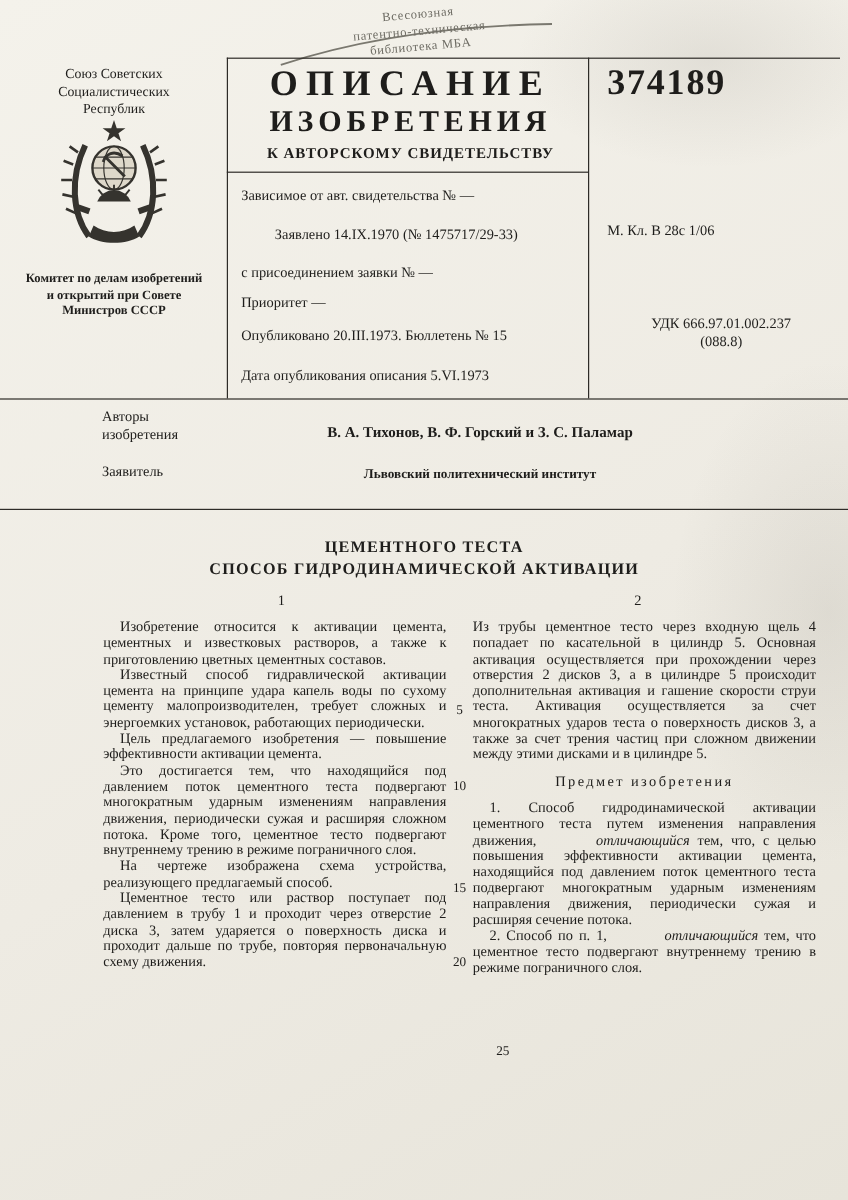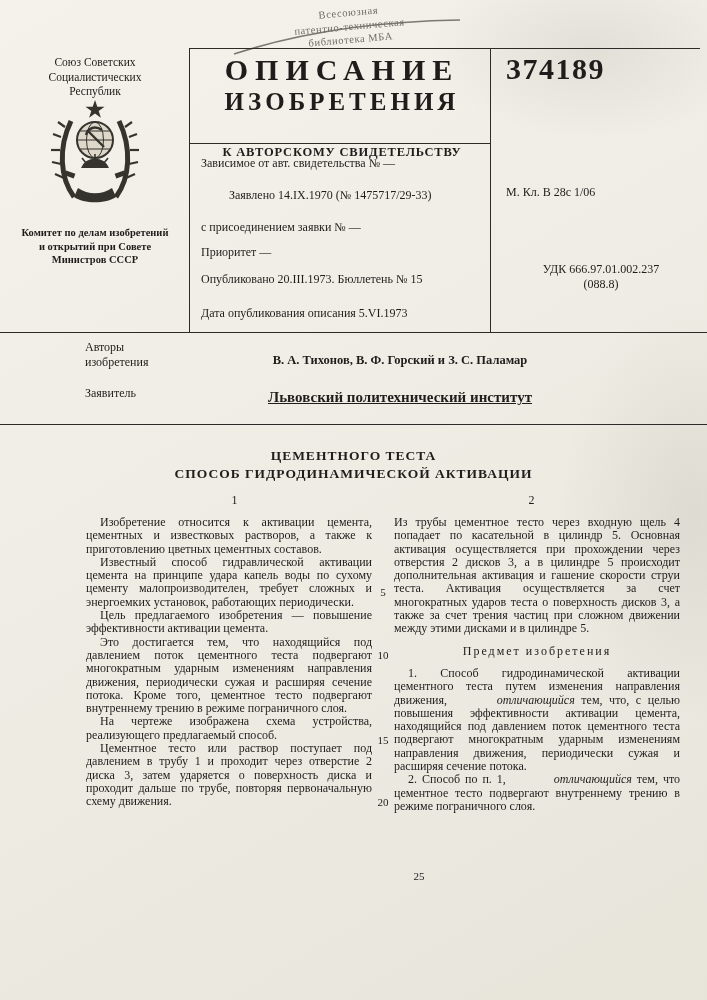--- a/index.html
+++ b/index.html
@@ -35,38 +35,38 @@
     font-size: 11.5px; line-height: 14.5px; }
   .emblem { position: absolute; left: 48px; top: 100px; }
   .committee { position: absolute; left: 18px; top: 226px; width: 154px; text-align: center;
     font-size: 10.5px; font-weight: bold; line-height: 13.5px; }
 
   .t1 { position: absolute; left: 196px; top: 53px; width: 292px; text-align: center;
     font-size: 30px; font-weight: bold; letter-spacing: 7px; white-space: nowrap; }
   .t2 { position: absolute; left: 196px; top: 88px; width: 292px; text-align: center;
     font-size: 25px; font-weight: bold; letter-spacing: 4px; white-space: nowrap; }
   .sub { position: absolute; left: 196px; top: 121px; width: 292px; text-align: center;
-    font-size: 12.5px; font-weight: bold; letter-spacing: 0.8px; margin-top: 24px; }
+    font-size: 12.5px; font-weight: bold; letter-spacing: 0.8px; }
   .field { position: absolute; left: 201px; width: 287px; font-size: 12px; }
   .f0 { top: 156px; } .f1 { top: 188px; margin-left: 28px; } .f2 { top: 220px; }
   .f3 { top: 245px; } .f4 { top: 272px; } .f5 { top: 306px; }
 
   .pnum { position: absolute; left: 506px; top: 52px; font-size: 30px; font-weight: bold;
     letter-spacing: 1.5px; }
   .klass { position: absolute; left: 506px; top: 185px; font-size: 12px; }
   .udk { position: absolute; left: 498px; top: 262px; width: 206px; text-align: center;
     font-size: 12px; line-height: 15px; }
 
   .authors-label { position: absolute; left: 85px; top: 340px; width: 100px;
     font-size: 12px; line-height: 15px; }
   .authors-value { position: absolute; left: 190px; top: 353px; width: 420px;
     font-size: 12.5px; font-weight: bold; text-align: center; }
   .applicant-label { position: absolute; left: 85px; top: 386px; font-size: 12px; }
   .applicant-value { position: absolute; left: 190px; top: 389px; width: 420px;
-    font-size: 15px; font-weight: bold; text-align: center; text-decoration: underline; }
+    font-size: 11px; font-weight: bold; text-align: center; }
 
   .doc-title { position: absolute; left: 0; top: 447px; width: 707px; text-align: center;
     font-size: 13.5px; font-weight: bold; letter-spacing: 1px; line-height: 18px; }
 
   .body-wrap { position: absolute; left: 86px; top: 493px; width: 594px; }
   .col-headers { display: flex; font-size: 12px; margin-bottom: 8px; }
   .col-headers > div { flex: 1; text-align: center; }
   .cols { display: flex; }
   .col { width: 286px; font-size: 12px; line-height: 13.3px; text-align: justify; }
   .gutter { width: 22px; position: relative; flex: none; }
@@ -171,21 +171,21 @@
   <div class="body-wrap">
     <div class="col-headers">
       <div>1</div>
       <div>2</div>
     </div>
     <div class="cols">
       <div class="col">
         <p>Изобретение относится к активации цемента, цементных и известковых растворов, а также к приготовлению цветных цементных составов.</p>
         <p>Известный способ гидравлической активации цемента на принципе удара капель воды по сухому цементу малопроизводителен, требует сложных и энергоемких установок, работающих периодически.</p>
         <p>Цель предлагаемого изобретения — повышение эффективности активации цемента.</p>
-        <p>Это достигается тем, что находящийся под давлением поток цементного теста подвергают многократным ударным изменениям направления движения, периодически сужая и расширяя сечение потока. Кроме того, цементное тесто подвергают внутреннему трению в режиме пограничного слоя.</p>
+        <p>Это достигается тем, что находящийся под давлением поток цементного теста подвергают многократным ударным изменениям направления движения, периодически сужая и расширяя сложном потока. Кроме того, цементное тесто подвергают внутреннему трению в режиме пограничного слоя.</p>
         <p>На чертеже изображена схема устройства, реализующего предлагаемый способ.</p>
         <p>Цементное тесто или раствор поступает под давлением в трубу 1 и проходит через отверстие 2 диска 3, затем ударяется о поверхность диска и проходит дальше по трубе, повторяя первоначальную схему движения.</p>
       </div>
       <div class="gutter">
         <span class="ln ln-0">5</span>
         <span class="ln ln-1">10</span>
         <span class="ln ln-2">15</span>
         <span class="ln ln-3">20</span>
         <span class="ln ln-4">25</span>
       </div>

